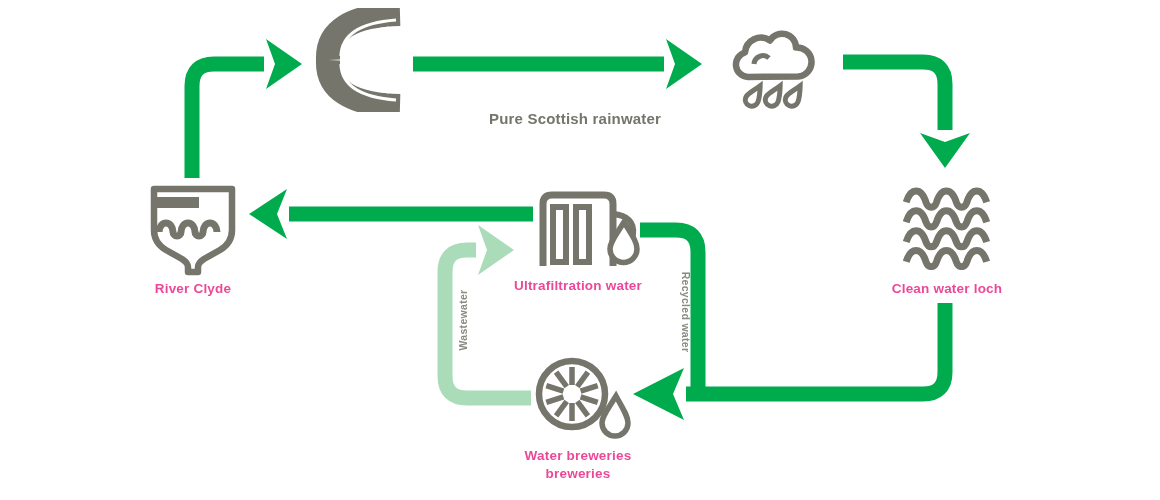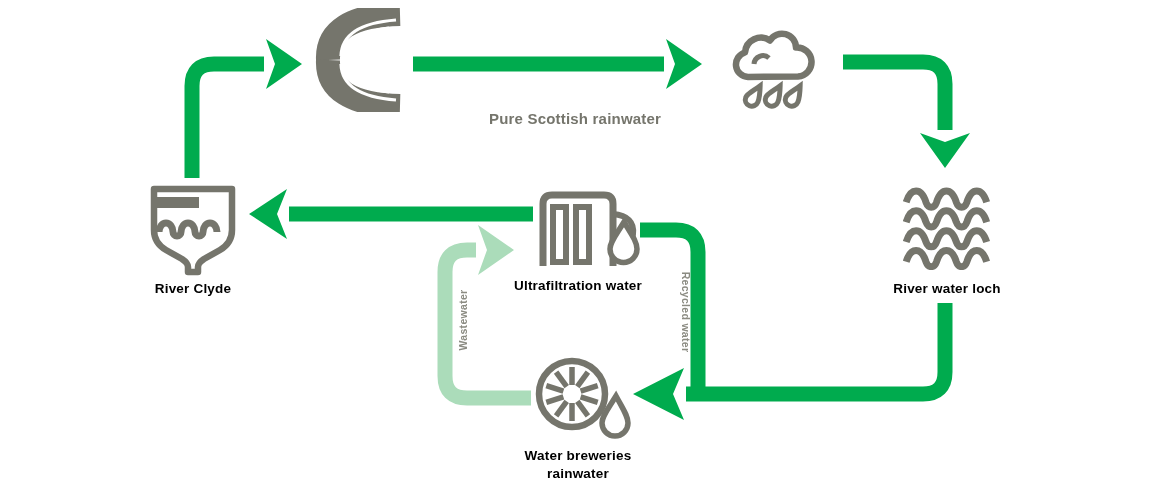--- a/index.html
+++ b/index.html
@@ -4,21 +4,21 @@
 <style>
   html,body{margin:0;padding:0;background:#fff;}
   #stage{
     position:relative;width:1160px;height:500px;background:#ffffff;
     font-family:"Liberation Sans", sans-serif;overflow:hidden;
   }
   .layer{position:absolute;left:0;top:0;}
   .icon{position:absolute;}
   .node-label{
     position:absolute;text-align:center;font-weight:bold;
-    font-size:13.5px;color:#000000;letter-spacing:.2px;line-height:17px;
+    font-size:13.5px;color:#ec4899;letter-spacing:.2px;line-height:17px;
   }
   .edge-label{
     position:absolute;text-align:center;font-weight:bold;
     font-size:15px;color:#75756c;letter-spacing:.2px;
   }
   .vert-label{
     position:absolute;text-align:center;font-weight:bold;
     font-size:10.5px;color:#8b8b82;letter-spacing:.3px;white-space:nowrap;
   }
   .rot-ccw{transform:rotate(-90deg);}
@@ -116,26 +116,26 @@
       <line x1="32.7" y1="32.7" x2="22.1" y2="18.2"></line>
       <line x1="38" y1="31" x2="38" y2="13"></line>
       <line x1="43.3" y1="32.7" x2="53.9" y2="18.2"></line>
       <line x1="46.6" y1="37.2" x2="63.7" y2="31.7"></line>
     </g>
     <path d="M82,42 C74,55 68,62 68,69 a13,13 0 0 0 26,0 C94,62 89,55 82,42 Z" stroke="#75756c" stroke-width="5.5" fill="#ffffff"></path>
   </svg>
 
   <div class="edge-label" style="left:455px;top:110px;width:240px;">Pure Scottish rainwater</div>
 
-  <div class="node-label" style="left:867px;top:280px;width:160px;">River water loch</div>
+  <div class="node-label" style="left:867px;top:280px;width:160px;">Clean water loch</div>
 
   <div class="node-label" style="left:113px;top:280px;width:160px;">River Clyde</div>
 
   <div class="node-label" style="left:498px;top:277px;width:160px;">Ultrafiltration water</div>
 
   <div class="node-label" style="left:498px;top:447px;width:160px;">Water breweries</div>
-  <div class="node-label" style="left:498px;top:465px;width:160px;">rainwater</div>
+  <div class="node-label" style="left:498px;top:465px;width:160px;">breweries</div>
 
   <div class="vert-label rot-ccw" style="left:413px;top:314px;width:100px;">Wastewater</div>
 
   <div class="vert-label rot-cw" style="left:626px;top:306px;width:120px;">Recycled water</div>
 
 </div>
 
 </body></html>

